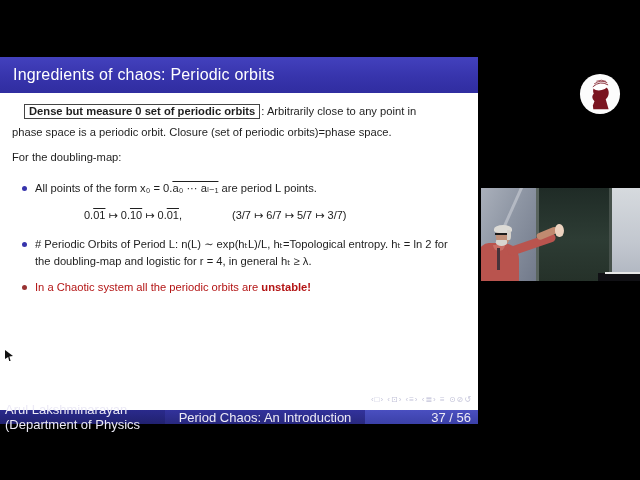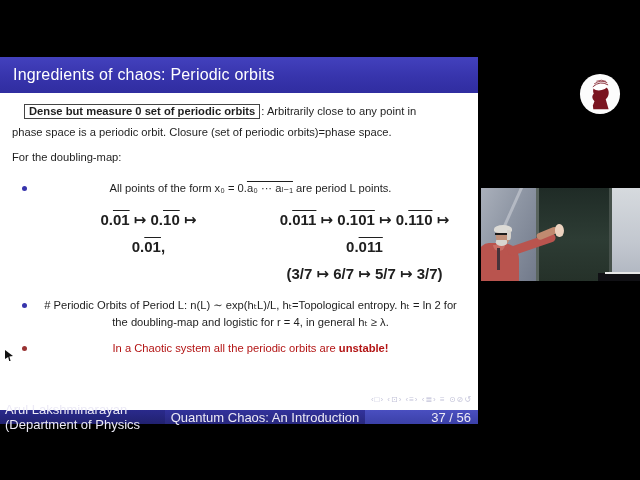--- a/index.html
+++ b/index.html
@@ -16,22 +16,22 @@
            line-height:1.5;}
   .densebox{font-weight:bold;border:1px solid #444;padding:0 4px 1px 4px;margin-right:1px;margin-left:12px;}
   .il1{margin-bottom:4px;}
   .il2{margin-bottom:8px;}
   .il3{margin-bottom:15px;}
   .bullet{display:flex;margin-bottom:9px;}
   .dot{flex:0 0 auto;width:5px;height:5px;border-radius:50%;background:#3734ac;
        margin:6px 8px 0 10px;}
   .bullet.red{color:#b31414;}
   .bullet.red .dot{background:#993333;}
-  .btext{flex:1;text-align:center;}
-  .formulas{display:flex;gap:50px;margin:1px 0 10px 72px;font-size:15px;color:#202020;font-weight:bold;}
+  .btext{flex:1;}
+  .formulas{display:flex;gap:50px;margin:1px 0 10px 72px;font-size:11px;color:#202020;}
   .fcol{text-align:center;line-height:1.8;}
   .ov{text-decoration:overline;}
   .bold{font-weight:bold;}
   .nav{position:absolute;right:6px;bottom:4px;font-size:8px;color:#c5c5da;letter-spacing:1px;}
   .cursor{position:absolute;left:5px;top:257px;width:8px;height:11px;background:#111;
           clip-path:polygon(0 0,100% 55%,55% 60%,70% 100%,52% 100%,40% 64%,0 82%);}
   .footer{height:14px;display:flex;font-size:13px;color:#eceaf6;}
   .fb{display:flex;align-items:center;box-sizing:border-box;height:100%;}
   .fb1{width:165px;background:linear-gradient(180deg,#2a2a8c,#21216f);padding-left:5px;}
   .fb2{width:200px;background:linear-gradient(180deg,#32329c,#28287e);justify-content:center;}
@@ -96,21 +96,20 @@
       <div class="bullet">
         <span class="dot"></span>
         <div class="btext"><span>All points of the form x₀ = 0.</span><span class="ov">a₀ ··· aₗ₋₁</span><span> are period L points.</span></div>
       </div>
 
       <div class="formulas">
         <div class="fcol">
           <div><span>0.</span><span class="ov">01</span><span> ↦ 0.</span><span class="ov">10</span><span> ↦ 0.</span><span class="ov">01</span><span>,</span></div>
         </div>
         <div class="fcol">
-          <div><span>0.</span><span class="ov">011</span><span> ↦ 0.</span><span class="ov">101</span><span> ↦ 0.</span><span class="ov">110</span><span> ↦ 0.</span><span class="ov">011</span></div>
           <div><span>(3/7 ↦ 6/7 ↦ 5/7 ↦ 3/7)</span></div>
         </div>
       </div>
 
 
       <div class="bullet">
         <span class="dot"></span>
         <div class="btext"># Periodic Orbits of Period L: n(L) ∼ exp(hₜL)/L, hₜ=Topological entropy. hₜ = ln 2 for the doubling-map and logistic for r = 4, in general hₜ ≥ λ.</div>
       </div>
 
@@ -119,21 +118,21 @@
         <div class="btext"><span>In a Chaotic system all the periodic orbits are </span><span class="bold">unstable!</span></div>
       </div>
 
 
       <div class="cursor"></div>
       <div class="nav">‹□› ‹⊡› ‹≡› ‹≣›  ≡  ⊙⊘↺</div>
     </div>
 
     <div class="footer">
       <div class="fb fb1">Arul Lakshminarayan (Department of Physics</div>
-      <div class="fb fb2">Quantum Chaos: An Introduction</div>
+      <div class="fb fb2">Period Chaos: An Introduction</div>
       <div class="fb fb3">37 / 56</div>
     </div>
   </div>
 
   <div class="logo">
     <svg viewBox="0 0 44 44" width="42" height="42">
       <circle cx="22" cy="22" r="21" fill="#fcfcfc"></circle>
       <path d="M15 38 L31 38 L28 27.5 C32 24.5 32.5 17.5 28 14.5 C27 11 21 10 18 12.5 C15 14.5 14 18.5 15.5 21.5 C13.8 23.5 13.5 25.5 14.6 27.5 L16.2 29.5 L14.5 34 Z" fill="#7a1420"></path>
       <ellipse cx="22.5" cy="12.5" rx="8.7" ry="5.6" fill="#ffffff" transform="rotate(-14 22.5 12.5)"></ellipse>
       <path d="M14.5 14.5 Q22 7.5 30.5 12.5" stroke="#7a1420" stroke-width="0.9" fill="none"></path>

